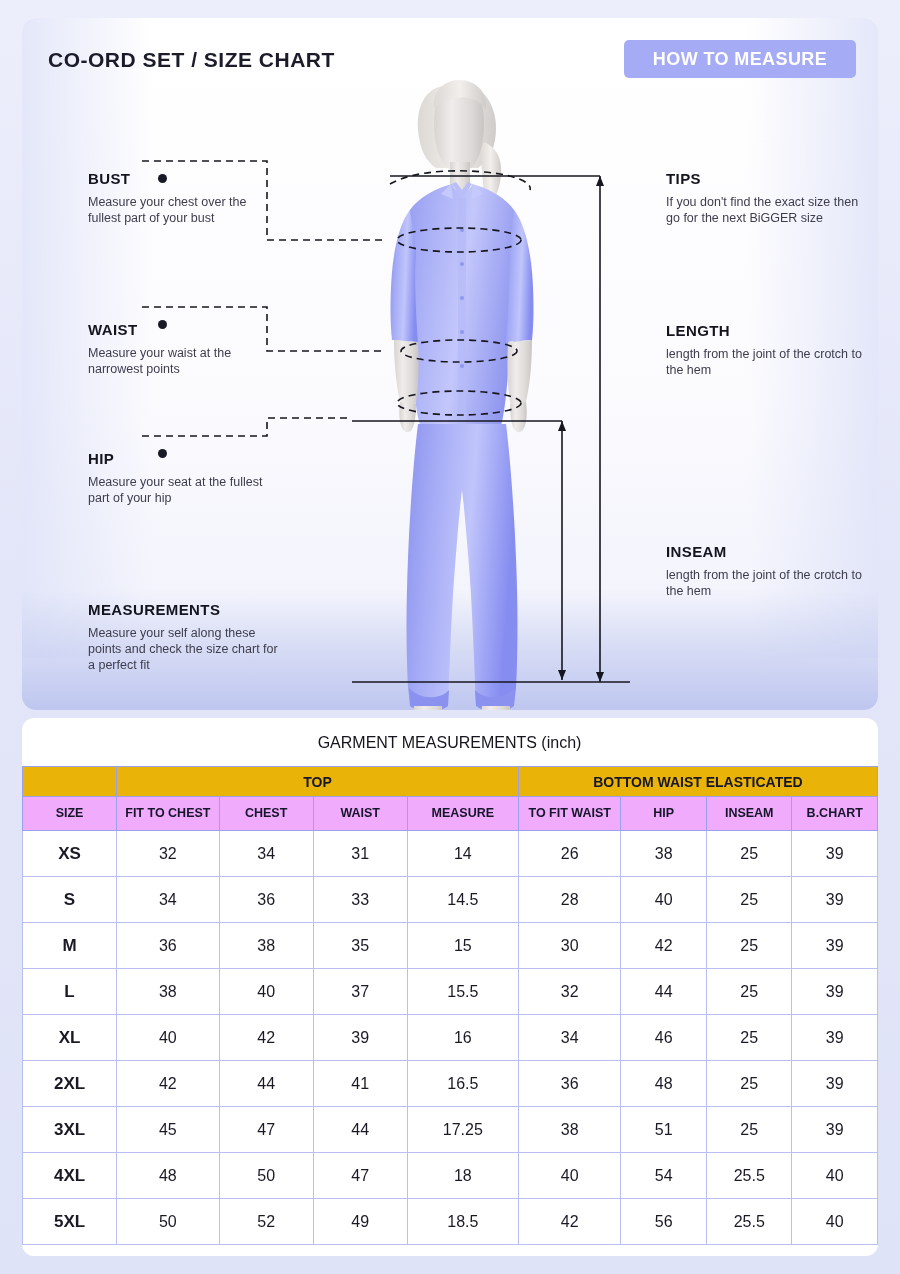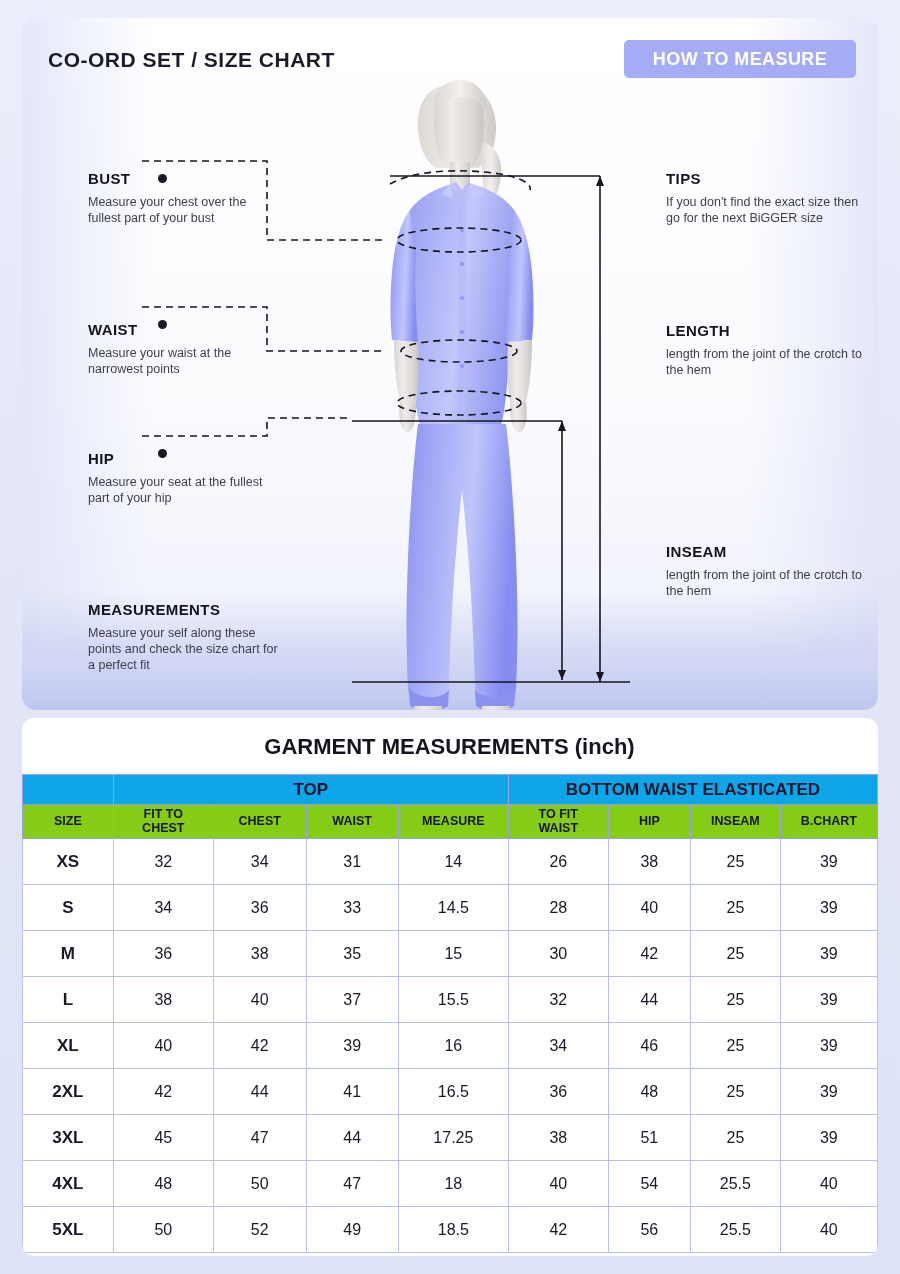--- a/index.html
+++ b/index.html
@@ -85,39 +85,39 @@
   
   #table-card {
     position: absolute;
     left: 22px; top: 718px;
     width: 856px; height: 538px;
     background: #ffffff;
     border-radius: 12px;
     overflow: hidden;
   }
   #table-title {
-    text-align: center; font-size: 22px; font-weight: bold;
+    text-align: center; font-size: 16px; font-weight: normal;
     color: #15151f; padding: 16px 1px 14px 0;
   }
   table { width: 100%; border-collapse: collapse; }
   th, td {
     border: 1px solid #b9bff0;
     text-align: center;
     font-size: 15px;
     color: #1a1a26;
   }
   tr.group-row th {
-    background: #0ea5e9; color: #16162a;
-    font-size: 17px; font-weight: bold; height: 30px;
+    background: #eab308; color: #16162a;
+    font-size: 14px; font-weight: bold; height: 30px;
     border-color: #9aa1ea;
   }
   tr.head-row th {
-    background: #84cc16; color: #16162a;
+    background: #f0abfc; color: #16162a;
     font-size: 12.5px; font-weight: bold; height: 34px;
-    border-color: #9aa1ea; line-height: 1.1; padding: 0 20px;
+    border-color: #9aa1ea; line-height: 1.1; padding: 0 2px;
   }
   tbody td { height: 46px; font-size: 16px; }
   tbody td.size-cell { font-weight: bold; font-size: 17px; }
 </style>
 </head>
 <body>
 
 <div id="page">
 
   <div id="top-card">

